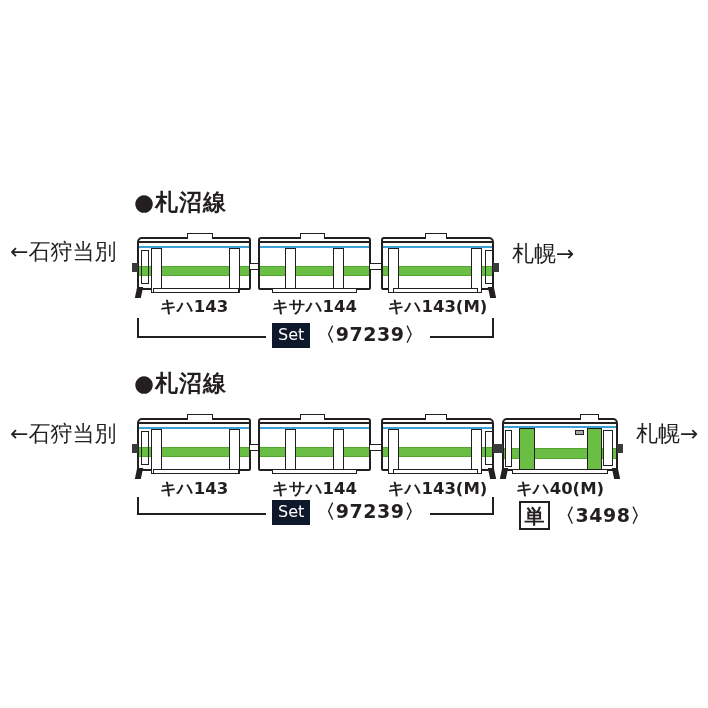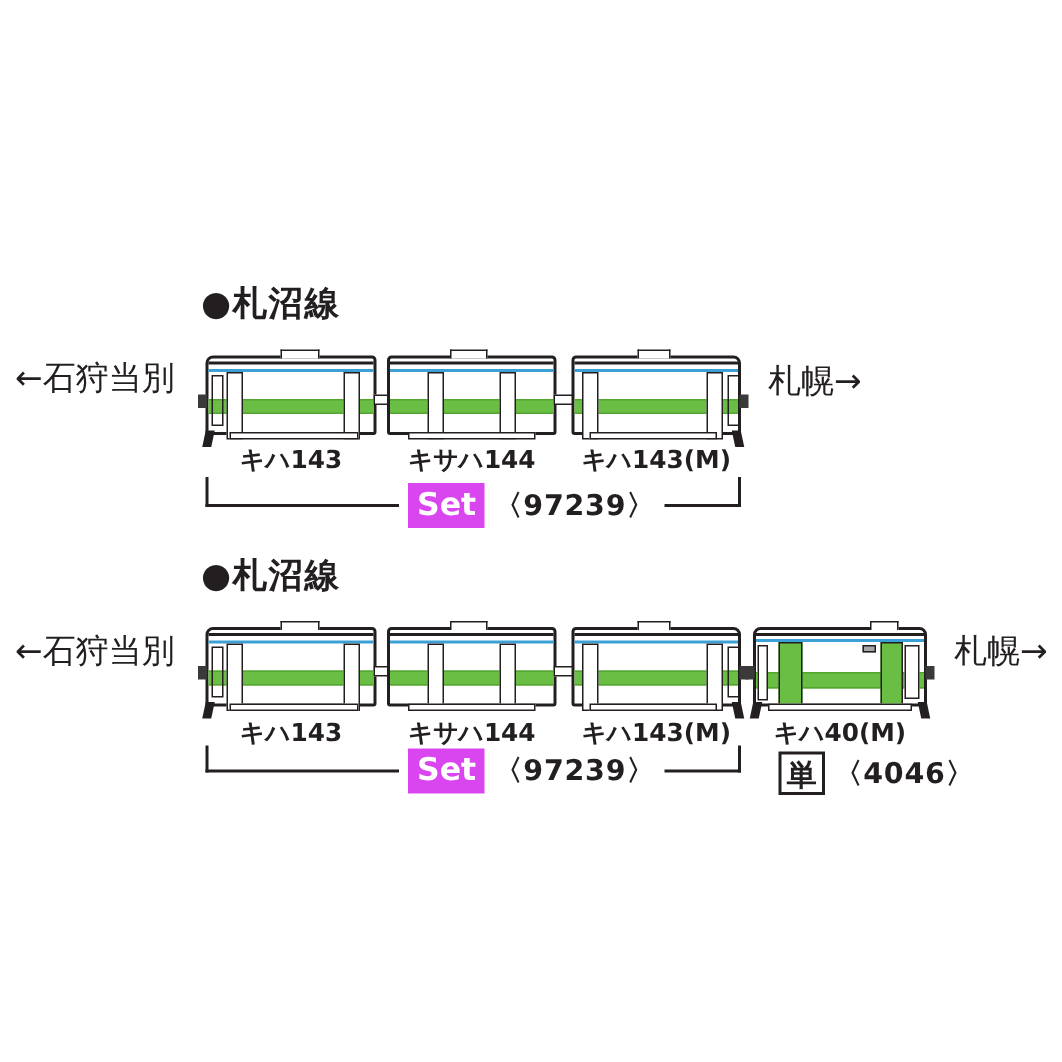--- a/index.html
+++ b/index.html
@@ -27,22 +27,22 @@
   .car .foot{position:absolute;bottom:-10px;width:6px;height:11px;background:#231f20;}
   .car .coupler{position:absolute;top:24px;width:6px;height:9px;background:#3a3a3a;}
   .gap-coupler{position:absolute;height:7px;background:#fff;border:1.5px solid #231f20;box-sizing:border-box;}
   .car-label{position:absolute;font-size:16.5px;font-weight:bold;text-align:center;white-space:nowrap;}
   .bracket{position:absolute;border-left:2px solid #231f20;border-right:2px solid #231f20;border-bottom:2px solid #231f20;box-sizing:border-box;}
   .badge-group{
     position:absolute;display:flex;align-items:center;gap:6px;background:#fff;
     padding:0 6px;white-space:nowrap;z-index:3;
   }
   .set-box{
-    display:inline-block;background:#d946ef;color:#fff;font-weight:bold;
-    font-size:21px;line-height:1;padding:4px 6px 5px;
+    display:inline-block;background:#0f172a;color:#fff;font-weight:normal;
+    font-size:16px;line-height:1;padding:4px 6px 5px;
   }
   .single-box{
     display:inline-flex;align-items:center;justify-content:center;
     width:27px;height:25px;border:2px solid #231f20;background:#fff;
     font-size:20px;font-weight:bold;line-height:1;
   }
   .badge-num{font-size:19px;font-weight:bold;letter-spacing:0.5px;}
 </style>
 </head>
 <body>
@@ -161,17 +161,17 @@
         </div>
         <div class="car-label" style="left: 502px; top: 478px; width: 116px;">キハ40(M)</div>
       </div>
     <div class="bracket" style="left:137px;top:497px;width:357px;height:18px"></div>
     <div class="badge-group" style="left:266px;top:499px">
       <span class="set-box">Set</span>
       <span class="badge-num">〈97239〉</span>
     </div>
     <div class="badge-group" style="left:513px;top:501px">
       <span class="single-box">単</span>
-      <span class="badge-num">〈4046〉</span>
+      <span class="badge-num">〈3498〉</span>
     </div>
   </section>
 
 </div>
 
 </body></html>

